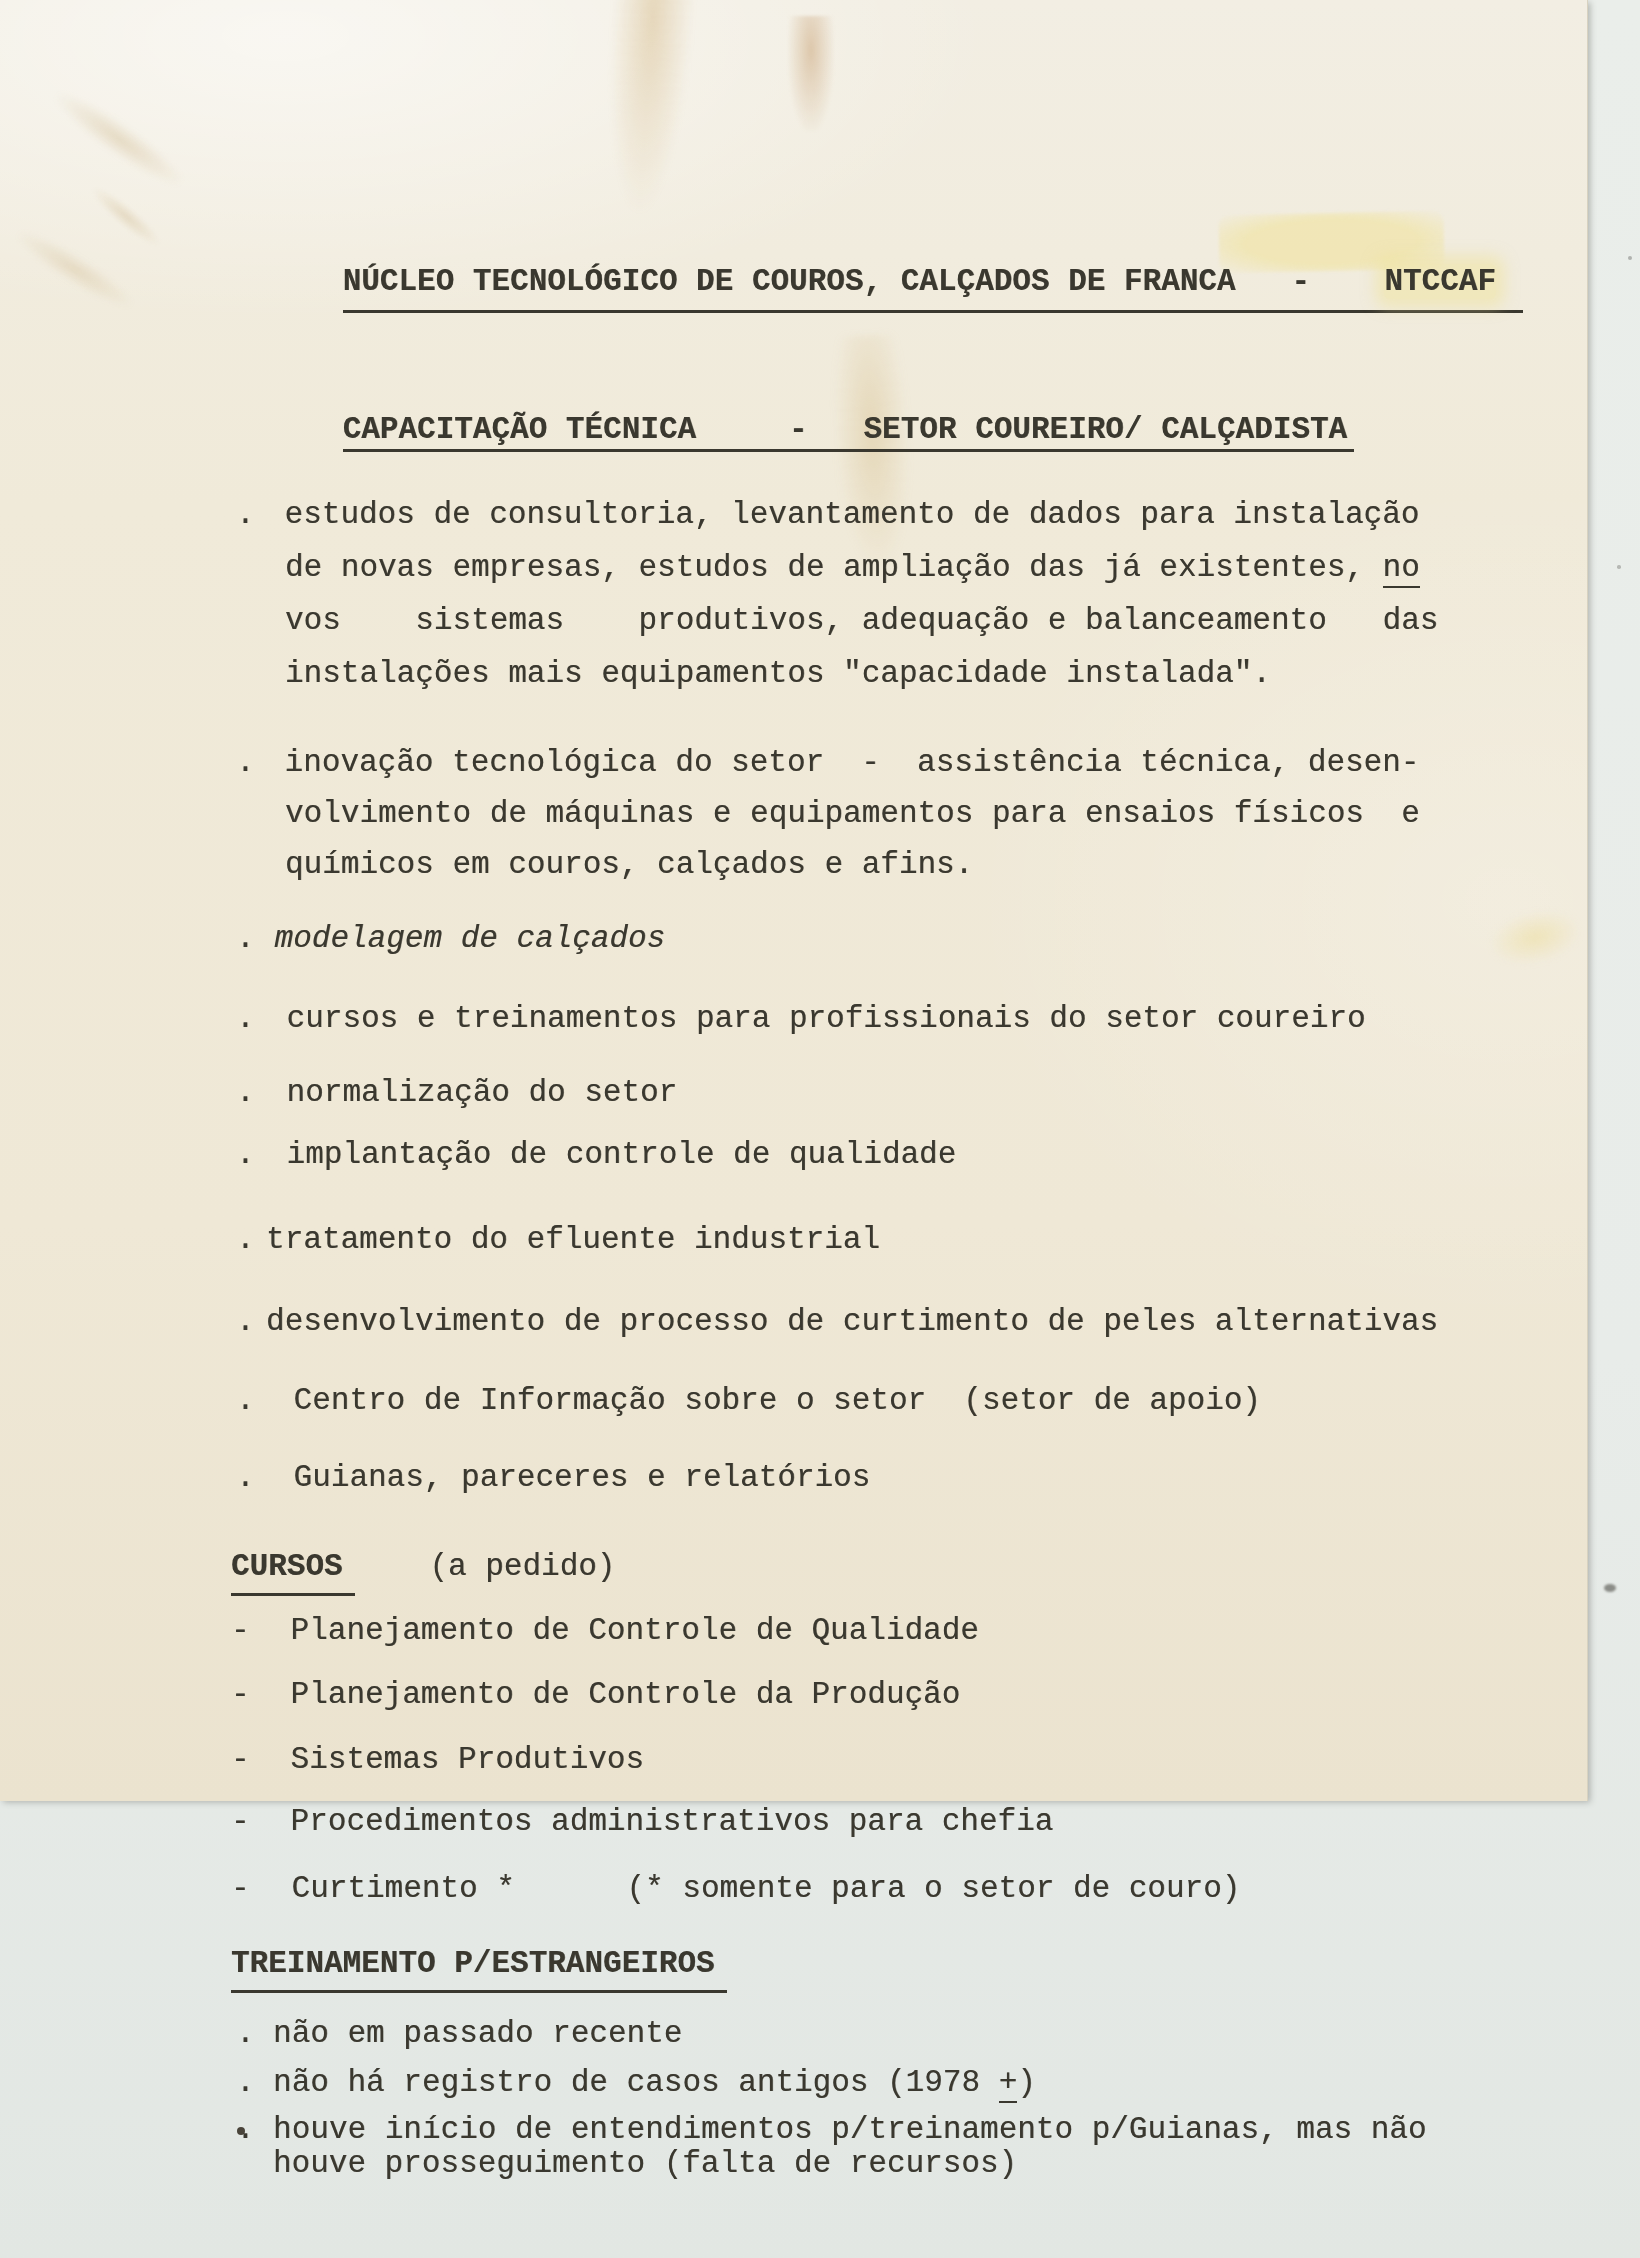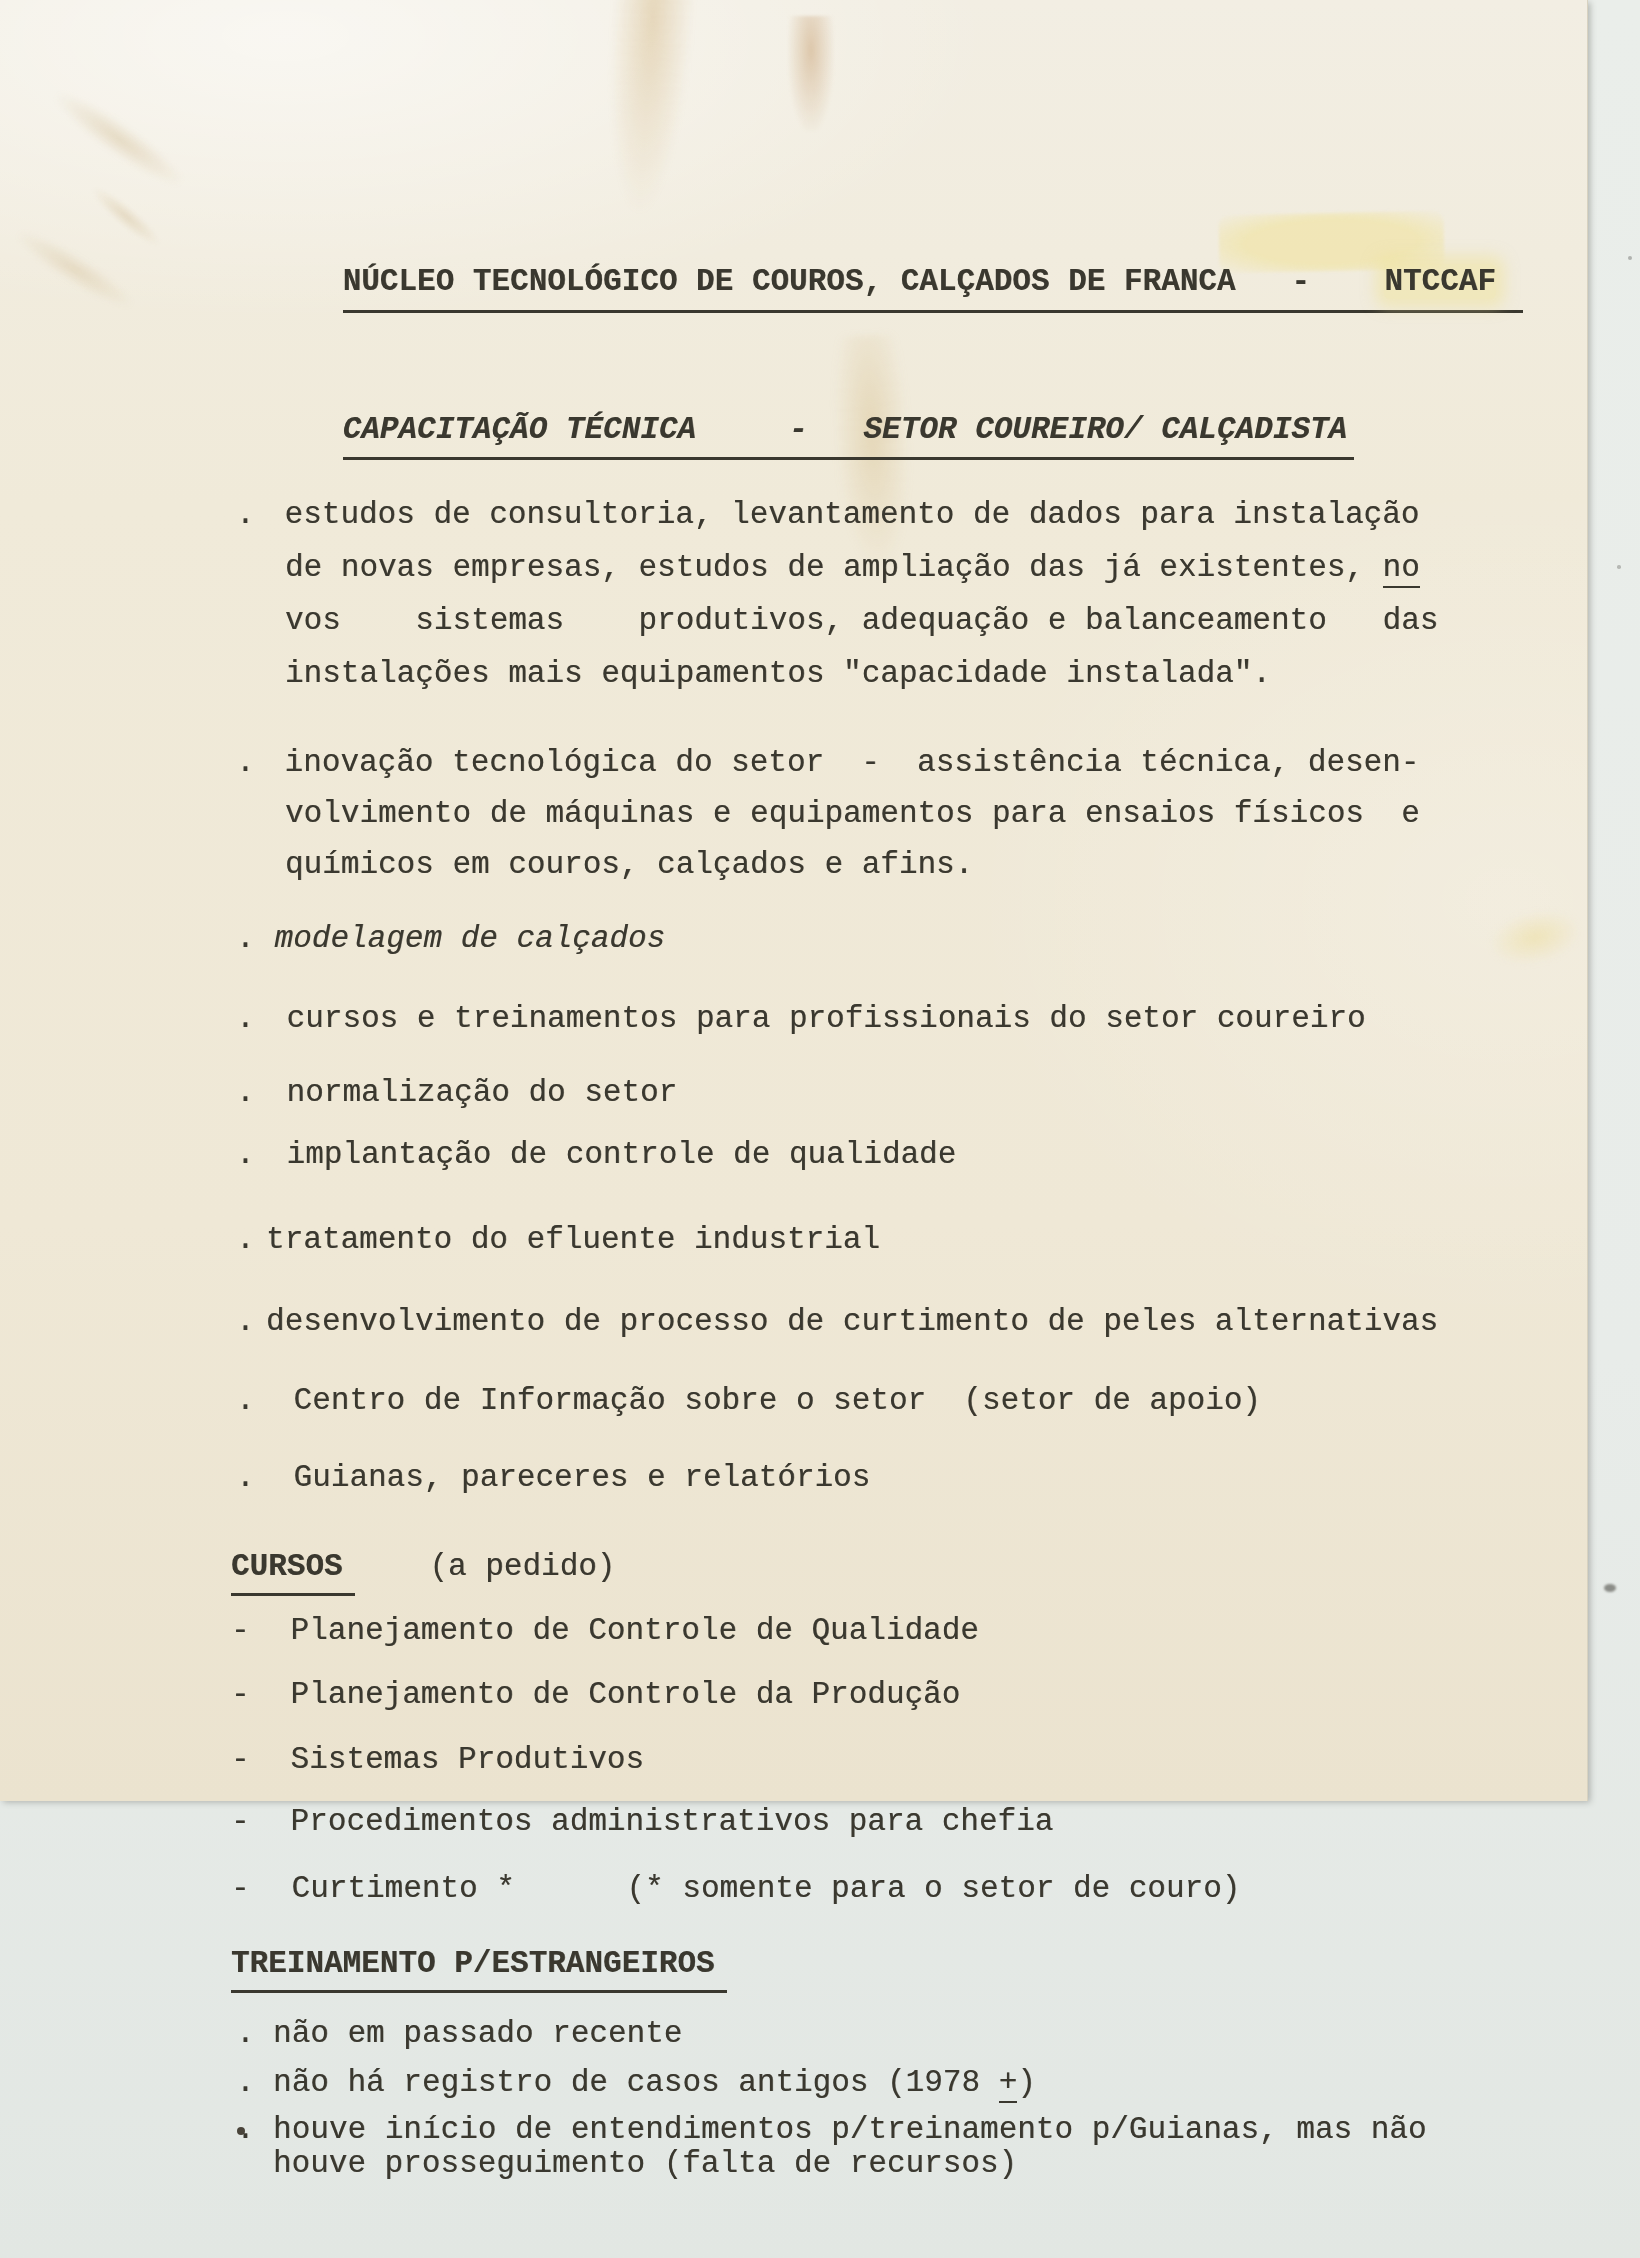--- a/index.html
+++ b/index.html
@@ -18,21 +18,21 @@
     border-right:0.9px solid #d8d2c0;
   }
   .ln{
     position:absolute;white-space:pre;
     font:31px/39px "Liberation Mono","DejaVu Sans Mono",monospace;
     color:#3a382f;text-shadow:0.4px 0 0 rgba(58,56,47,0.55);
   }
   .hd{font-weight:bold;}
   .hd-u{display:inline-block;border-bottom:3.5px solid currentColor;}
   .pb10{padding-bottom:8.8px;padding-right:26.5px;}
-  .pb9{padding-bottom:8px;padding-right:7px;font-style:italic;}
+  .pb9{padding-right:7px;}
   .pb8{padding-bottom:7px;padding-right:12.4px;}
   .u{display:inline-block;border-bottom:2.6px solid currentColor;padding-bottom:0.9px;line-height:35px;text-align:right;}
   .txt{display:inline-block;}
   .abbr-hl{
     background:rgba(240,228,156,0.5);
     box-shadow:0 0 14px 8.8px rgba(240,228,156,0.5);
     border-radius:5.3px;
   }
   .stain{position:absolute;pointer-events:none;}
   .blur2{filter:blur(1.8px);} .blur3{filter:blur(2.6px);} .blur4{filter:blur(3.5px);}

